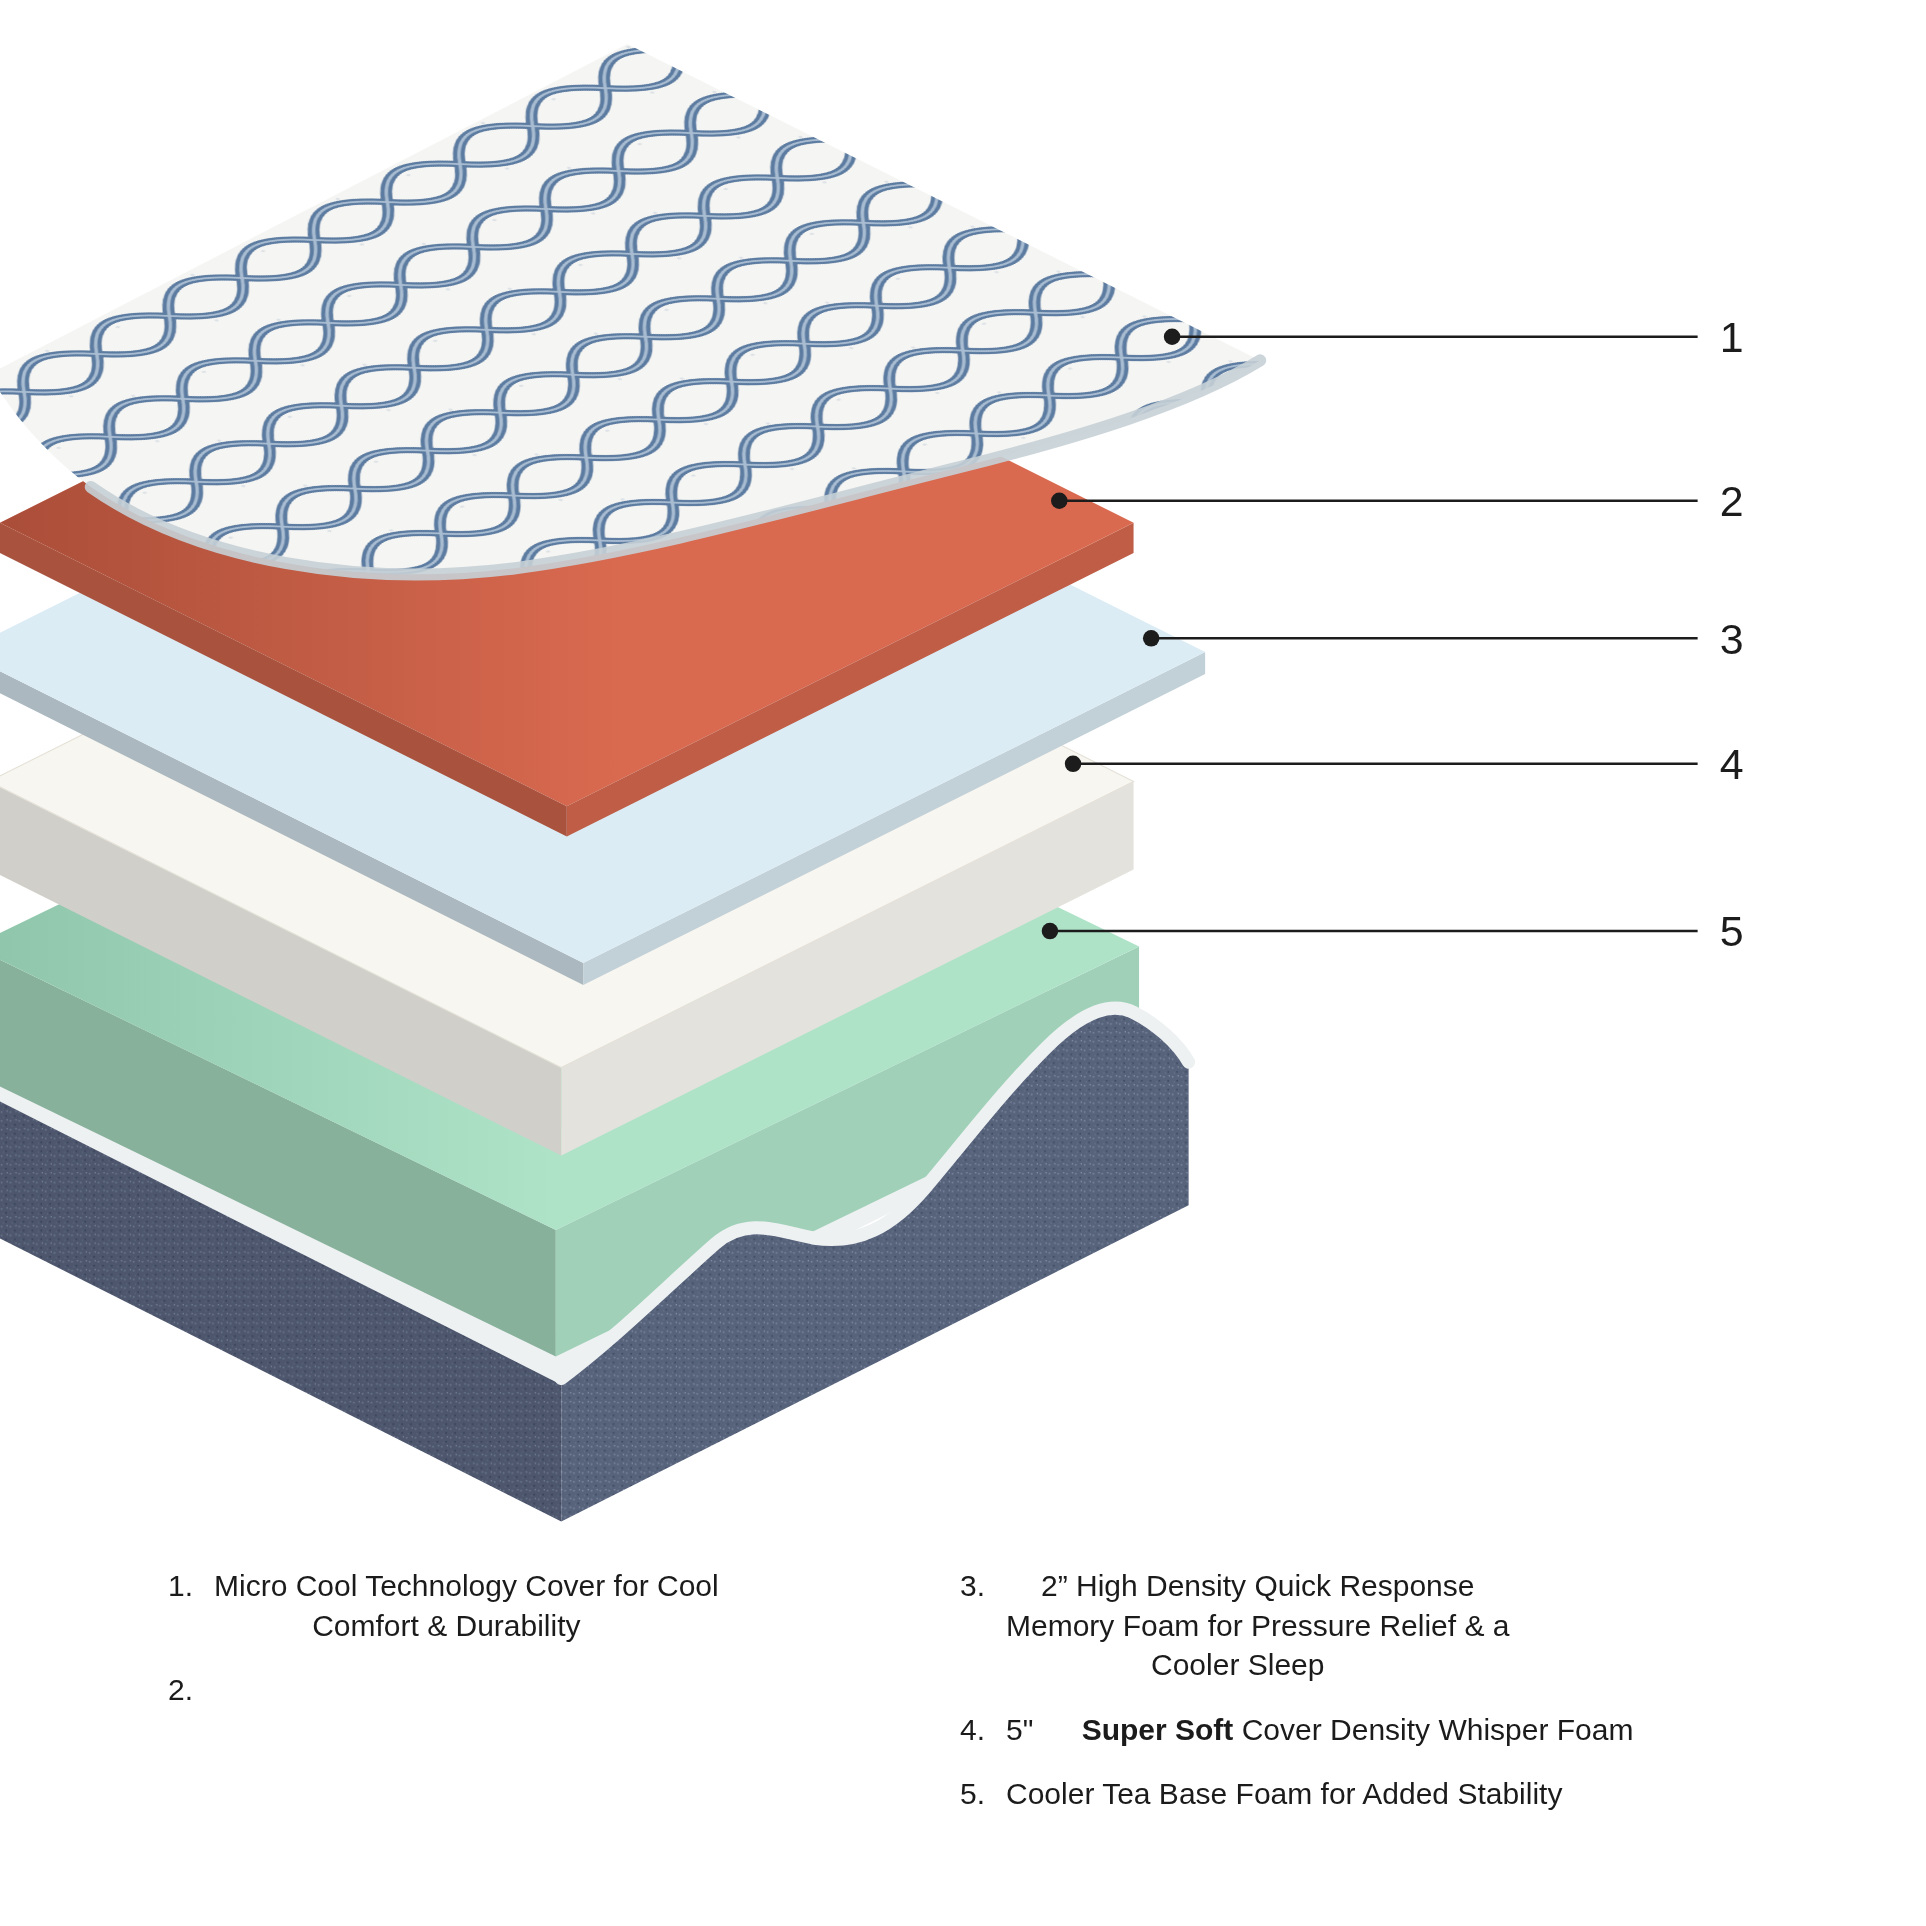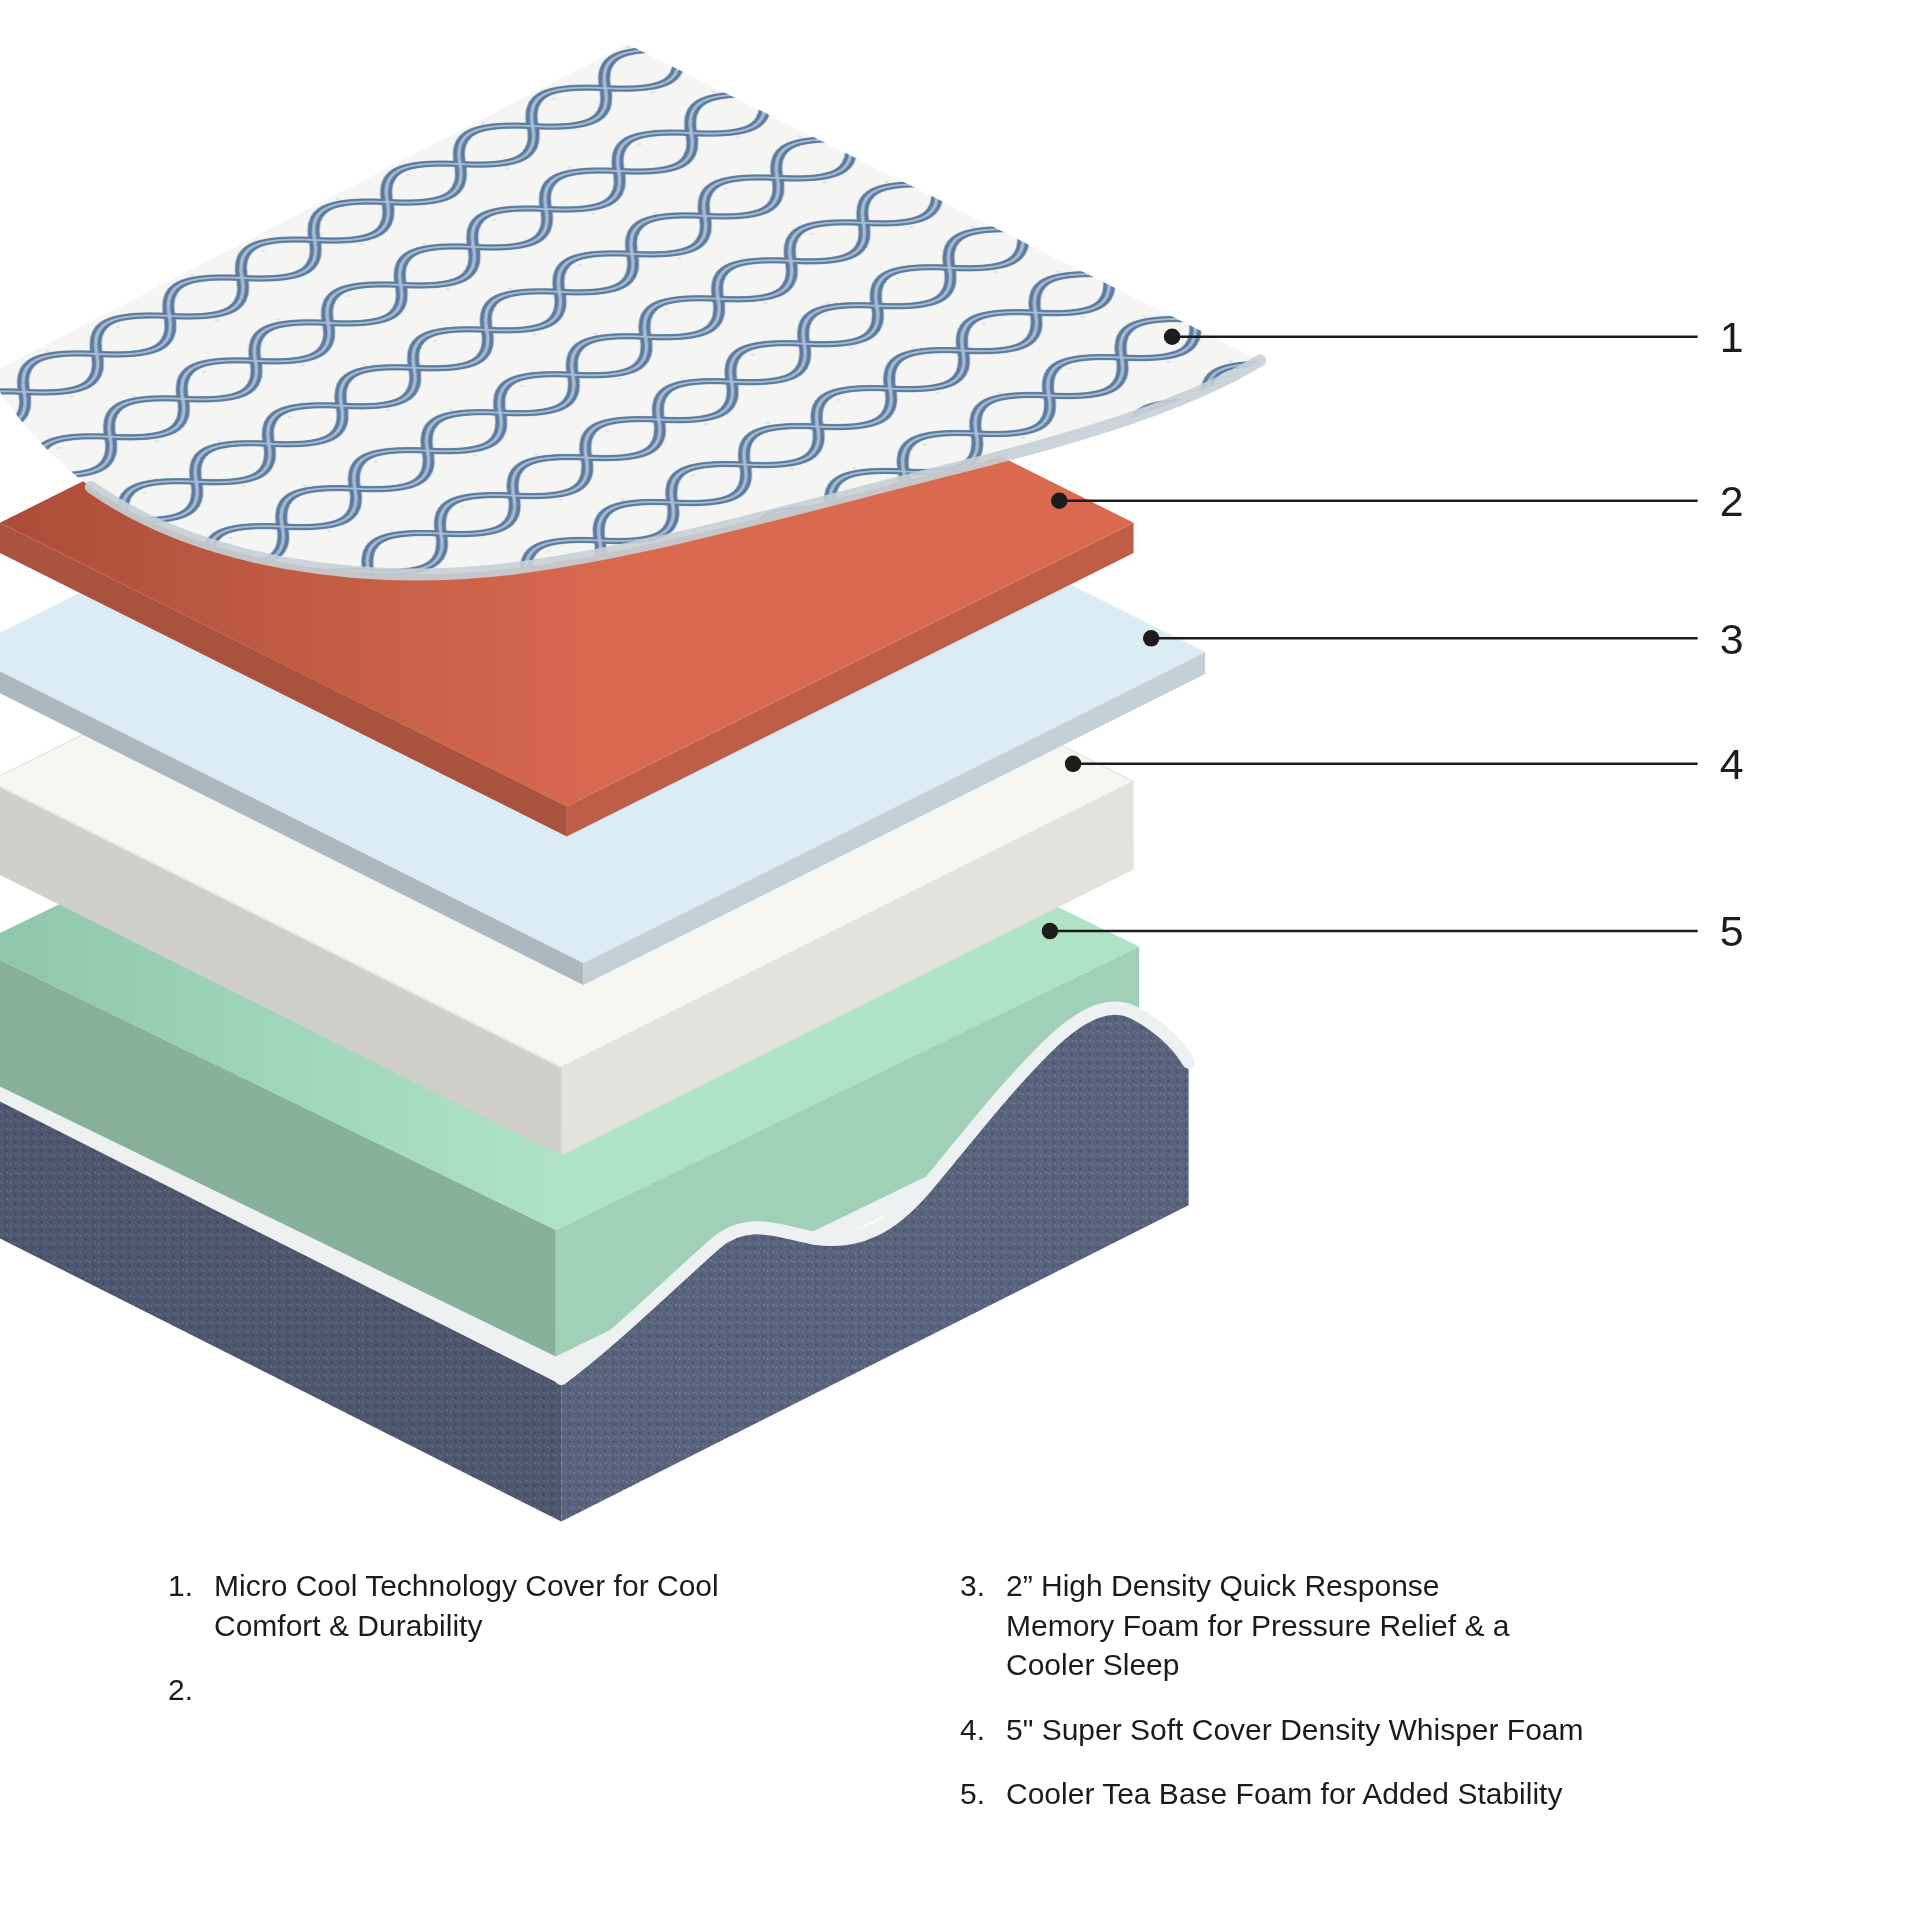--- a/index.html
+++ b/index.html
@@ -14,22 +14,22 @@
   .side-right-soft{filter:brightness(0.92);}
   .denim-left{filter:brightness(0.88);}
   .callout-line{stroke-width:4.5px;}
   .callout-num{font-size:78px;fill:#1c1c1c;font-weight:400;}
   .legend{position:absolute;top:1566px;left:0;width:1926px;font-size:30px;line-height:1.32;color:#1b1b1b;}
   .legend-col{position:absolute;top:0;}
   .legend-col-1{left:168px;width:715px;}
   .legend-col-2{left:960px;width:908px;}
   .legend-item{display:flex;margin-bottom:25px;}
   .legend-num{width:46px;flex:none;}
-  .legend-text{white-space:pre-line;}
-  .legend-bold{font-weight:400;}
+  .legend-text{white-space:pre-line;text-align:center;}
+  .legend-bold{font-weight:700;margin-left:40px;}
 </style>
 </head>
 <body>
 
 <svg class="diagram-svg" width="1926" height="1926" viewBox="0 0 3500 3500" xmlns="http://www.w3.org/2000/svg">
 
   <defs>
     <pattern id="coverPattern" width="170" height="300" patternUnits="userSpaceOnUse" patternTransform="matrix(0.92,0.48,-0.88,0.46,0,0)">
       <rect width="170" height="300" fill="#f5f5f3"></rect>
       <circle cx="30" cy="45" r="3" fill="#dde2e6"></circle>

